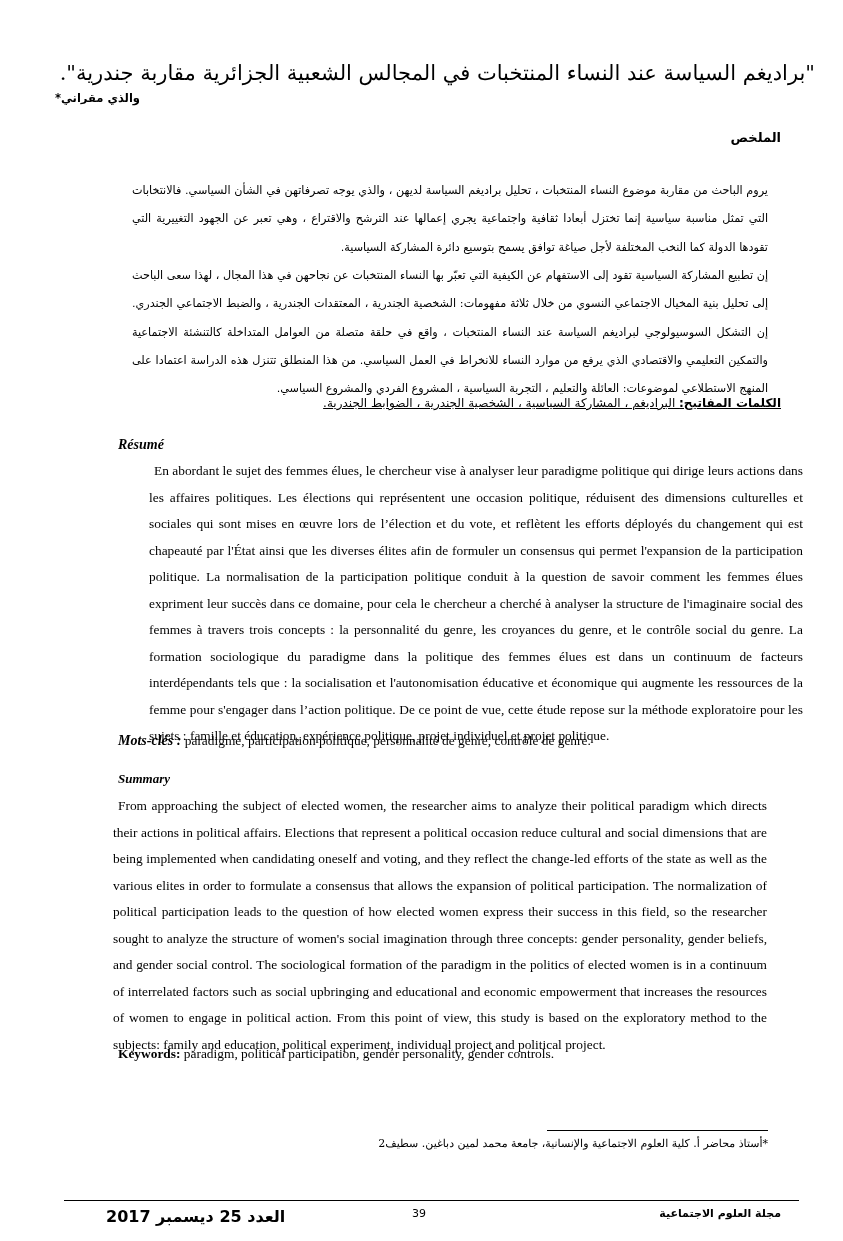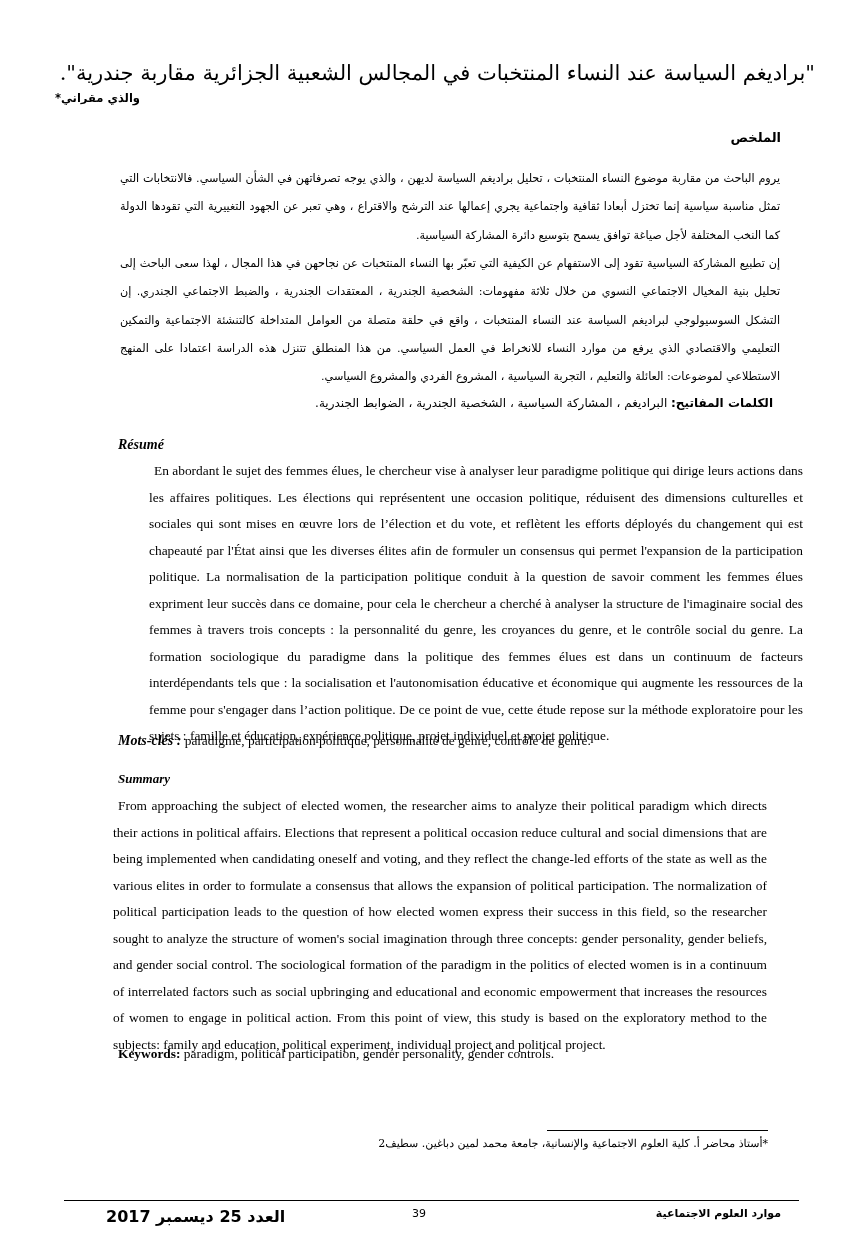--- a/index.html
+++ b/index.html
@@ -22,26 +22,26 @@
     direction: rtl; text-align: right;
     font-family: "DejaVu Sans", sans-serif; font-size: 13px; font-weight: bold;
   }
   .ar-block {
     position: absolute; left: 120px; width: 660px;
     direction: rtl; text-align: justify; text-align-last: right;
     font-family: "DejaVu Sans", sans-serif; font-size: 11.2px; line-height: 28.3px;
   }
   .ar-p1 { top: 165px; }
   .ar-p2 { top: 250px; }
-  .ar-block p { margin: 0; text-indent: 0; }
+  .ar-block p { margin: 12px; text-indent: 0; }
 
   .ar-keywords {
-    position: absolute; right: 70px; top: 396px;
+    position: absolute; right: 62px; top: 396px;
     direction: rtl; text-align: right;
-    font-family: "DejaVu Sans", sans-serif; font-size: 12px;
+    font-family: "DejaVu Sans", sans-serif; font-size: 12px; text-decoration: underline;
   }
   .ar-keywords b { font-weight: bold; }
 
   .fr-heading, .en-heading {
     position: absolute; left: 118px;
     font-family: "Liberation Serif", serif; font-style: italic; font-weight: bold; font-size: 14px;
   }
   .fr-heading { top: 437px; }
   .en-heading { top: 771px; font-weight: bold; font-size: 13px; }
 
@@ -130,15 +130,15 @@
   <div class="en-keywords">
     <span class="lbl">Keywords:</span><span> paradigm, political participation, gender personality, gender controls.</span>
   </div>
 
   <div class="footnote-rule"></div>
   <div class="footnote">*أستاذ محاضر أ. كلية العلوم الاجتماعية والإنسانية، جامعة محمد لمين دباغين. سطيف2</div>
 
   <div class="footer-rule"></div>
   <div class="footer-left">العدد 25 ديسمبر 2017</div>
   <div class="footer-center">39</div>
-  <div class="footer-right">موارد العلوم الاجتماعية</div>
+  <div class="footer-right">مجلة العلوم الاجتماعية</div>
 
 </div>
 
 </body></html>

